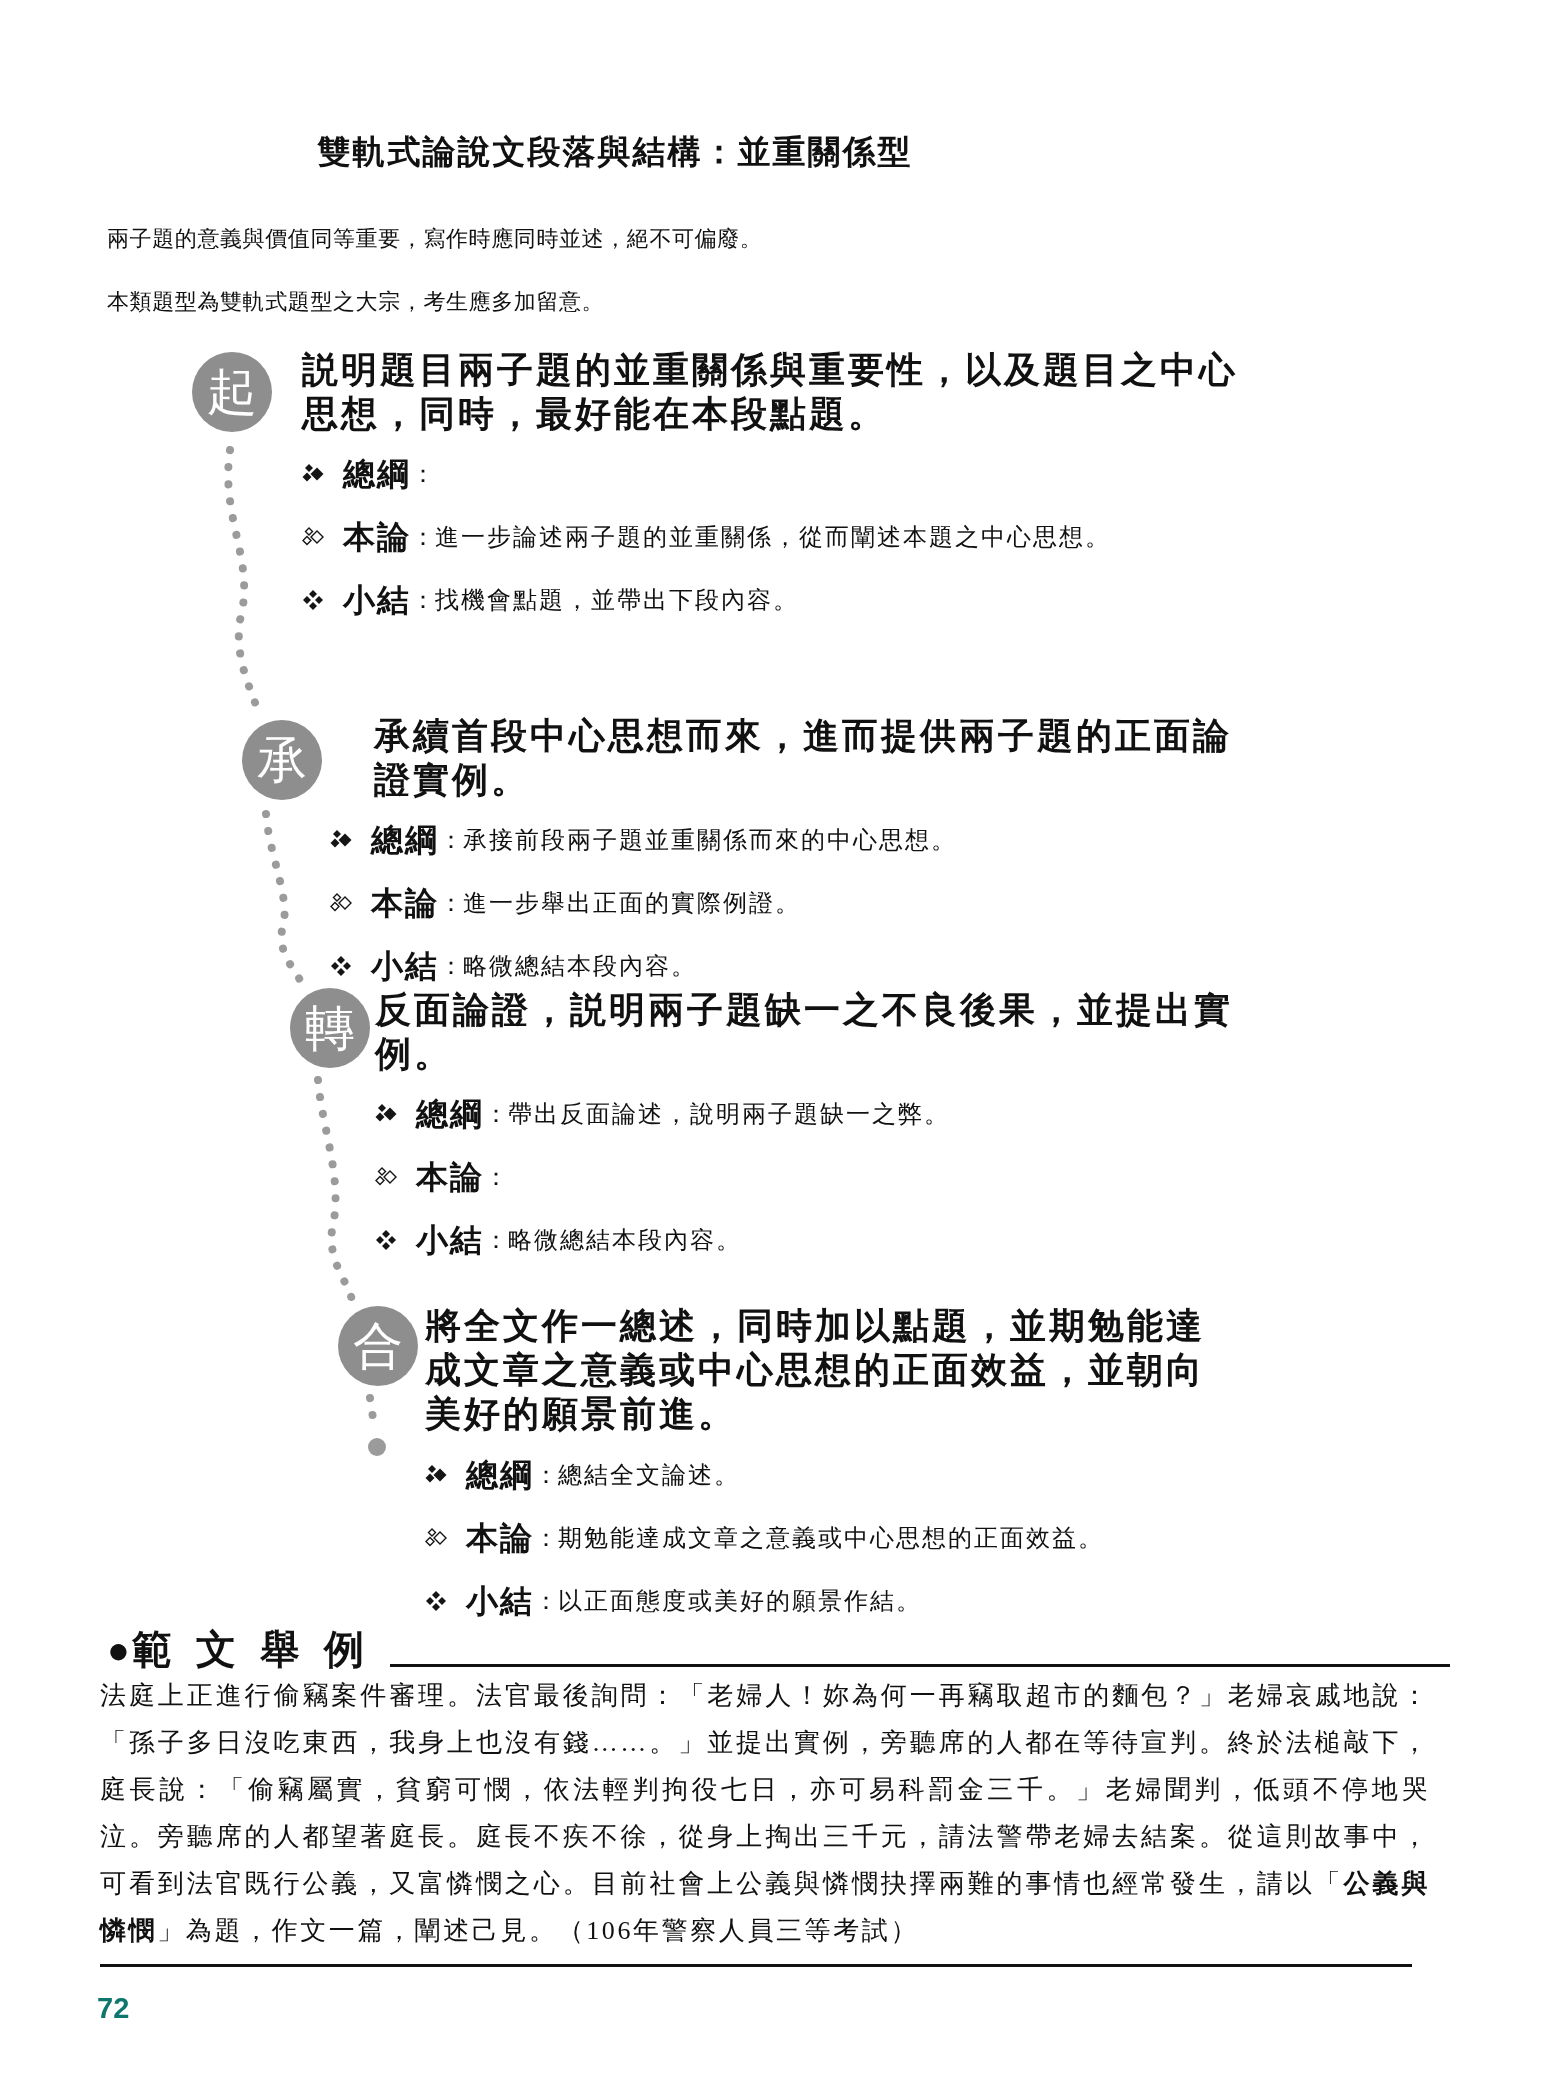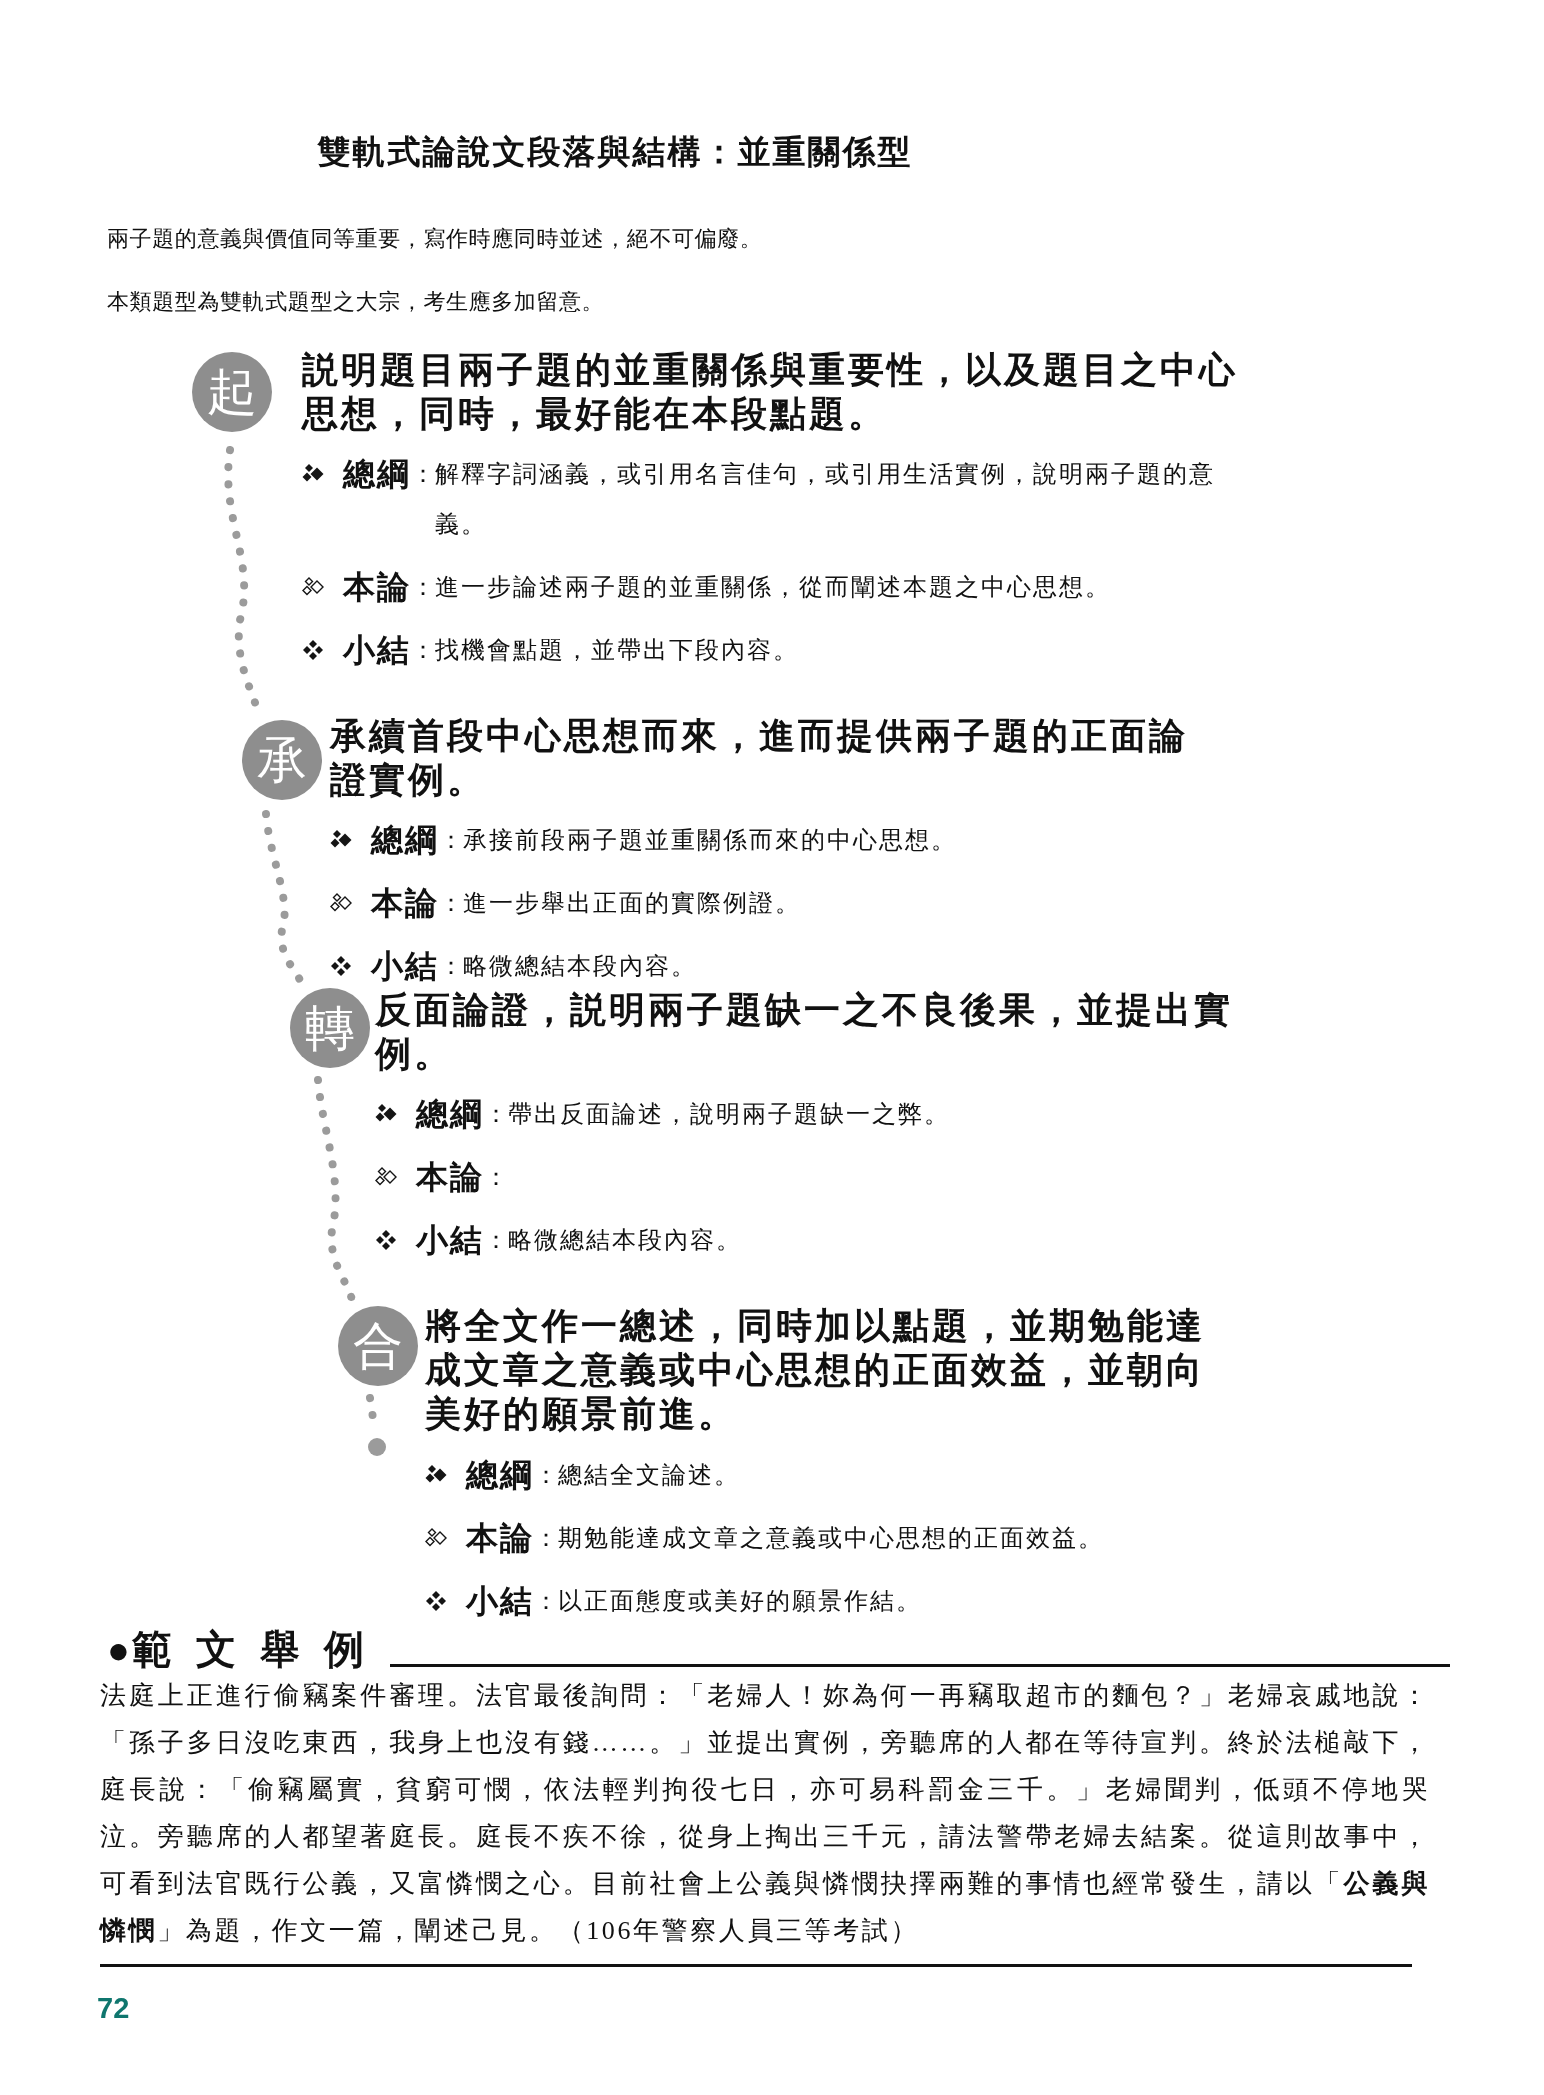--- a/index.html
+++ b/index.html
@@ -26,21 +26,21 @@
   .badge-3{left:338px;top:1306px;}
   
   .sec{position:absolute;}
   .sec-0{left:302px;top:348px;}
   .sec-1{left:330px;top:714px;}
   .sec-2{left:375px;top:988px;}
   .sec-3{left:425px;top:1304px;}
   .headline{font-family:"Liberation Sans","DejaVu Sans",sans-serif;
     font-weight:bold;font-size:36px;letter-spacing:3px;line-height:44px;}
   .sec-0 .headline{width:940px;}
-  .sec-1 .headline{width:860px;}
+  .sec-1 .headline{width:860px;margin-left:44px;}
   .sec-2 .headline{width:860px;}
   .sec-3 .headline{width:800px;}
   .items{margin-top:8px;}
   .sec-3 .items{margin-top:14px;}
   .item{display:flex;align-items:flex-start;margin-top:13px;line-height:50px;}
   .marker{flex:0 0 22px;width:22px;height:22px;margin-top:14px;margin-right:5px;}
   .item-label{font-family:"Liberation Sans","DejaVu Sans",sans-serif;
     font-weight:bold;font-size:32px;letter-spacing:2px;white-space:nowrap;margin-left:14px;}
   .item-colon{font-size:24px;white-space:pre;}
   .item-text{font-size:24px;letter-spacing:2px;}
@@ -91,21 +91,20 @@
   <div class="headline">説明題目兩子題的並重關係與重要性，以及題目之中心思想，同時，最好能在本段點題。</div>
   <div class="items">
     <div class="item">
       <svg class="marker" viewBox="0 0 22 22">
           <polygon class="dia-solid" points="7,1 11,5 7,9 3,5"></polygon>
           <polygon class="dia-solid" points="5,9.5 9.5,14 5,18.5 0.5,14"></polygon>
           <polygon class="dia-solid" points="15,4.5 21.5,11 15,17.5 8.5,11"></polygon>
         </svg>
       <span class="item-label">總綱</span>
         <span class="item-colon">：</span>
-      <span class="item-text">解釋字詞涵義，或引用名言佳句，或引用生活實例，說明兩子題的意義。</span>
     </div>
     <div class="item">
       <svg class="marker" viewBox="0 0 22 22">
           <polygon class="dia-out" points="7,2 10.5,5.5 7,9 3.5,5.5"></polygon>
           <polygon class="dia-out" points="5,10.5 9,14.5 5,18.5 1,14.5"></polygon>
           <polygon class="dia-out" points="15,5 21,11 15,17 9,11"></polygon>
         </svg>
       <span class="item-label">本論</span>
         <span class="item-colon">：</span>
       <span class="item-text">進一步論述兩子題的並重關係，從而闡述本題之中心思想。</span>

